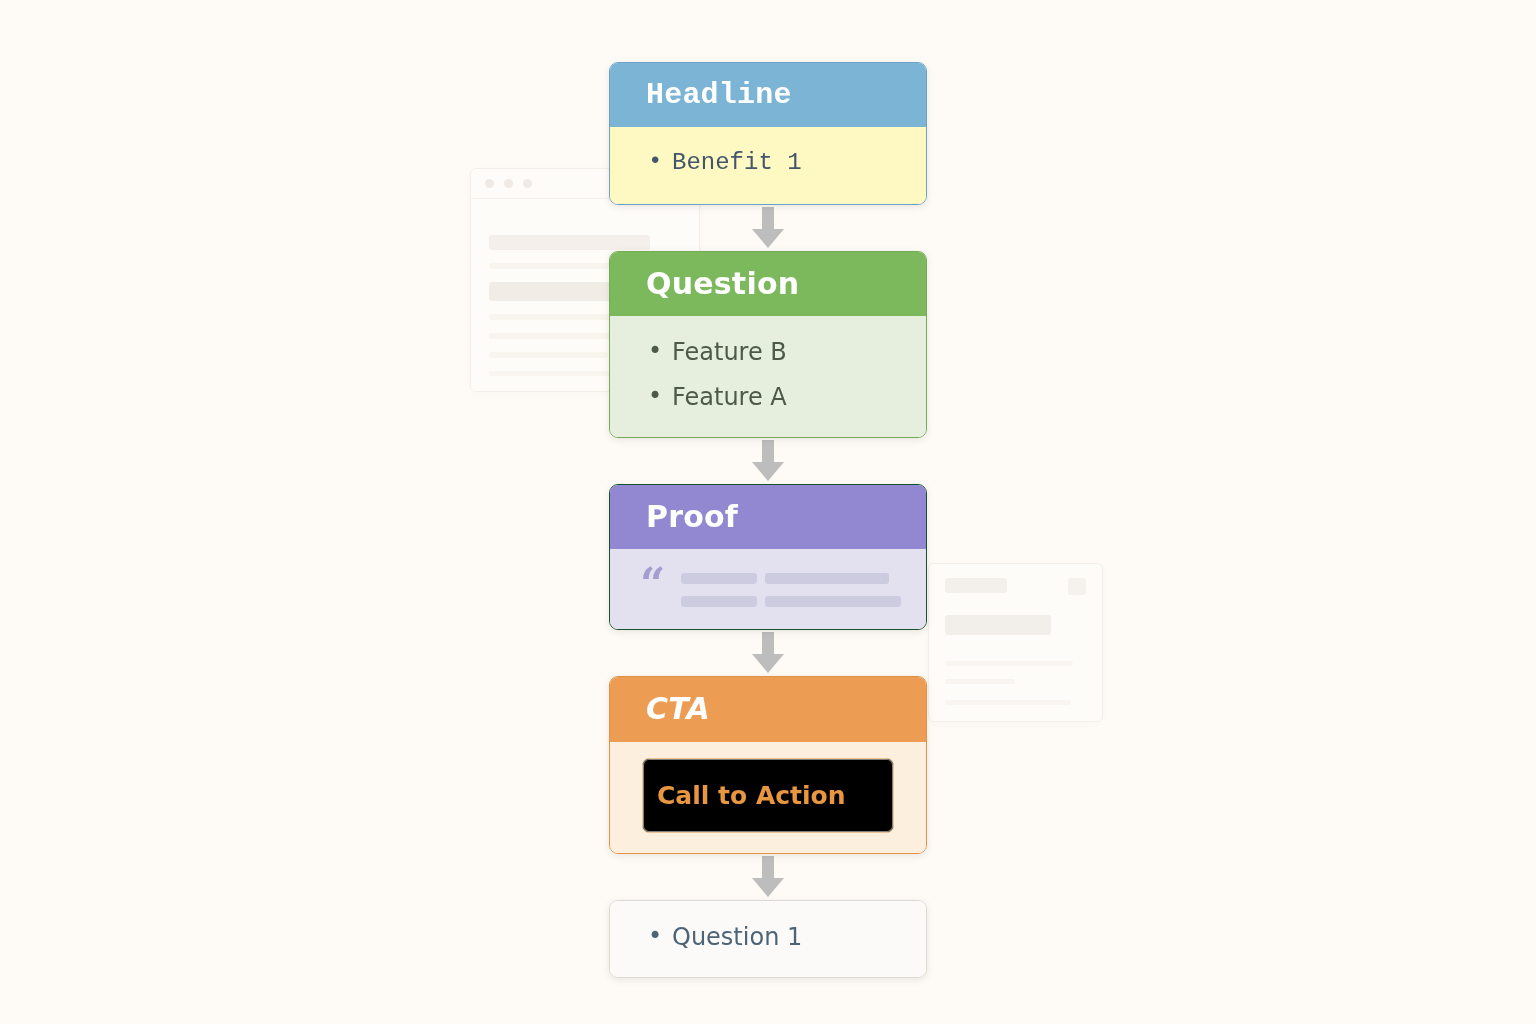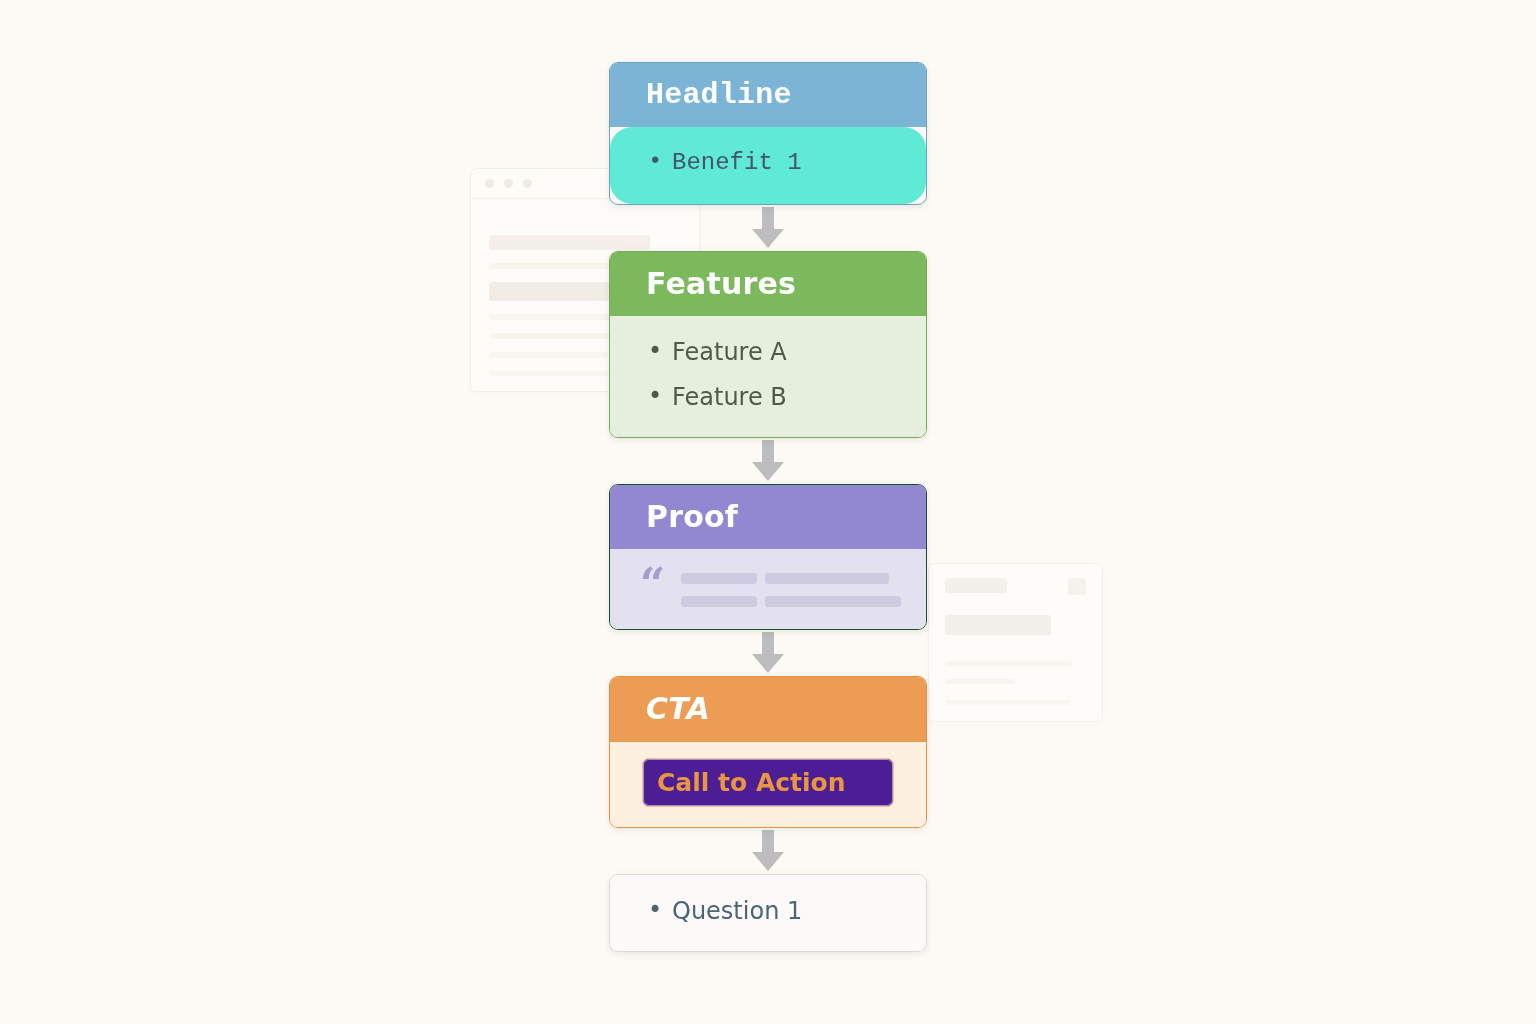--- a/index.html
+++ b/index.html
@@ -103,21 +103,21 @@
     content: "\2022";
     position: absolute;
     left: 2px;
     top: -1px;
     font-size: 24px;
   }
 
   
   .c-headline { border: 1px solid #6ba3c6; font-family: Liberation Mono, monospace; }
   .c-headline .head { background: #7cb4d6; }
-  .c-headline .body { background: #5eead4; border-radius: 22px; }
+  .c-headline .body { background: #fef9c3; }
   .c-headline .body li, .c-headline .body li::before { color: #44566b; }
 
   
   .c-features { border: 1px solid #72ab54; }
   .c-features .head { background: #7cb85c; }
   .c-features .body { background: #e6efdd; }
   .c-features .body li, .c-features .body li::before { color: #4e5a49; }
 
   
   .c-proof { border: 1px solid #14532d; }
@@ -149,23 +149,23 @@
 
   
   .c-cta { border: 1px solid #e09249; }
   .c-cta .head { background: #ed9c54; font-style: italic; }
   .c-cta .body {
     background: #fdefdd;
     padding: 16px 32px 20px 32px;
   }
   .cta-button {
     border: 1px solid #f0c191;
-    background: #4c1d95;
+    background: #000000;
     border-radius: 7px;
-    padding: 9px 14px;
+    padding: 22px 14px;
     font-size: 25px;
     font-weight: bold;
     color: #e8963f;
     text-align: left;
     box-shadow: inset 0 0 0 1px rgba(255,255,255,0.5);
   }
 
   
   .c-faq { border: 1px solid #ddd8d2; }
   .c-faq .head {
@@ -227,25 +227,25 @@
     </div>
   </div>
 
   <div class="arrow">
     <svg width="34" height="42" viewBox="0 0 34 42">
       <path d="M11 0 H23 V22 H33 L17 41 L1 22 H11 Z" fill="#bdbdbd"></path>
     </svg>
   </div>
 
   <div class="card c-features">
-    <div class="head">Features</div>
+    <div class="head">Question</div>
     <div class="body">
       <ul>
+        <li>Feature B</li>
         <li>Feature A</li>
-        <li>Feature B</li>
       </ul>
     </div>
   </div>
 
   <div class="arrow">
     <svg width="34" height="42" viewBox="0 0 34 42">
       <path d="M11 0 H23 V22 H33 L17 41 L1 22 H11 Z" fill="#bdbdbd"></path>
     </svg>
   </div>
 

